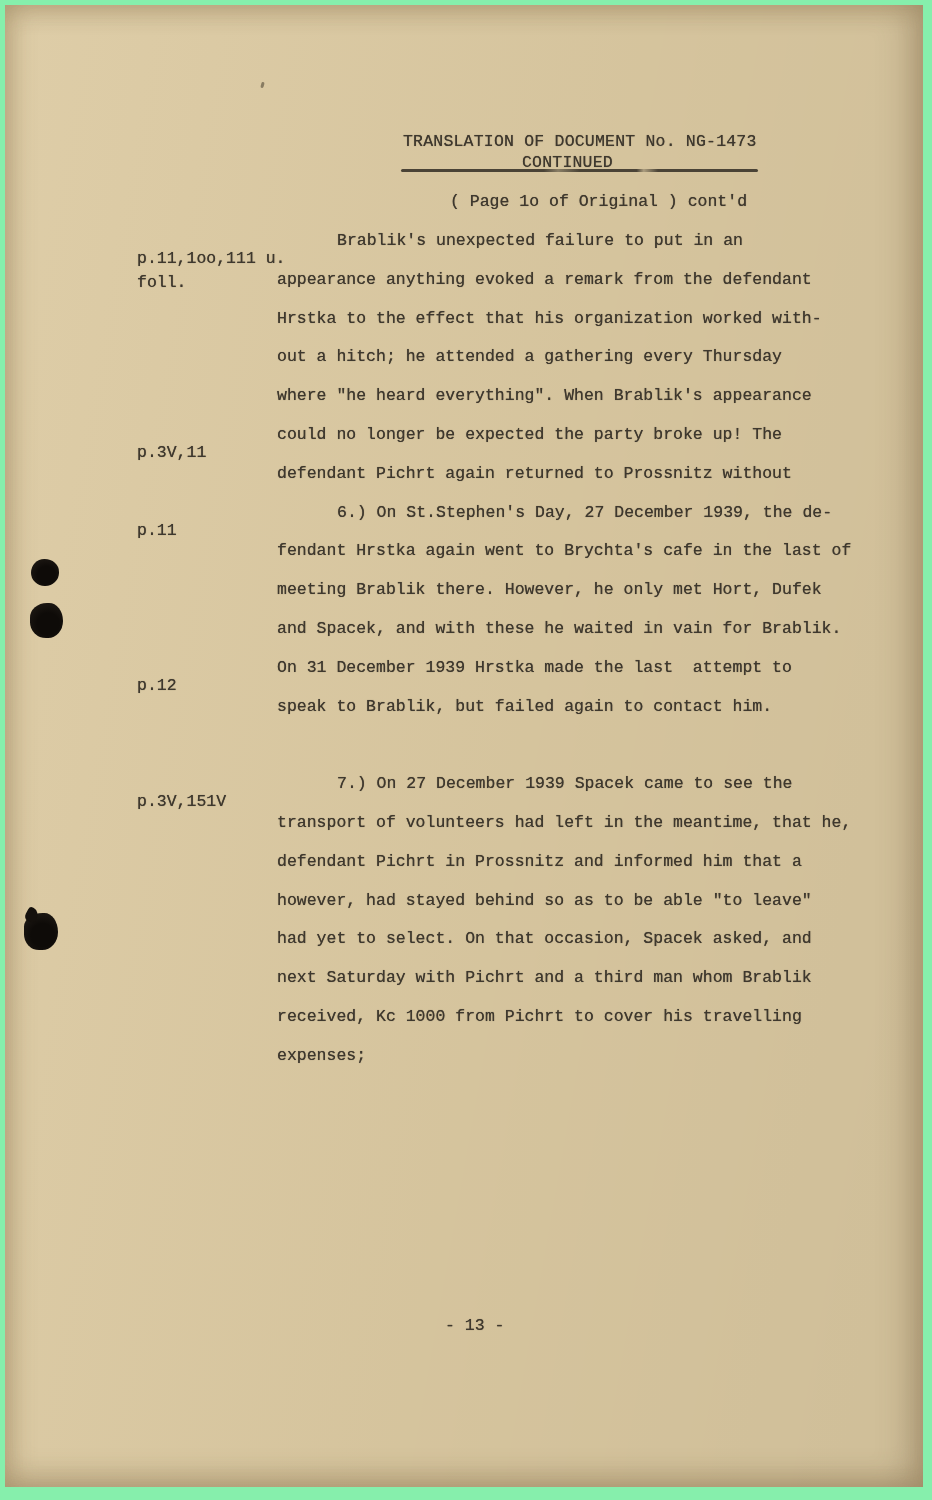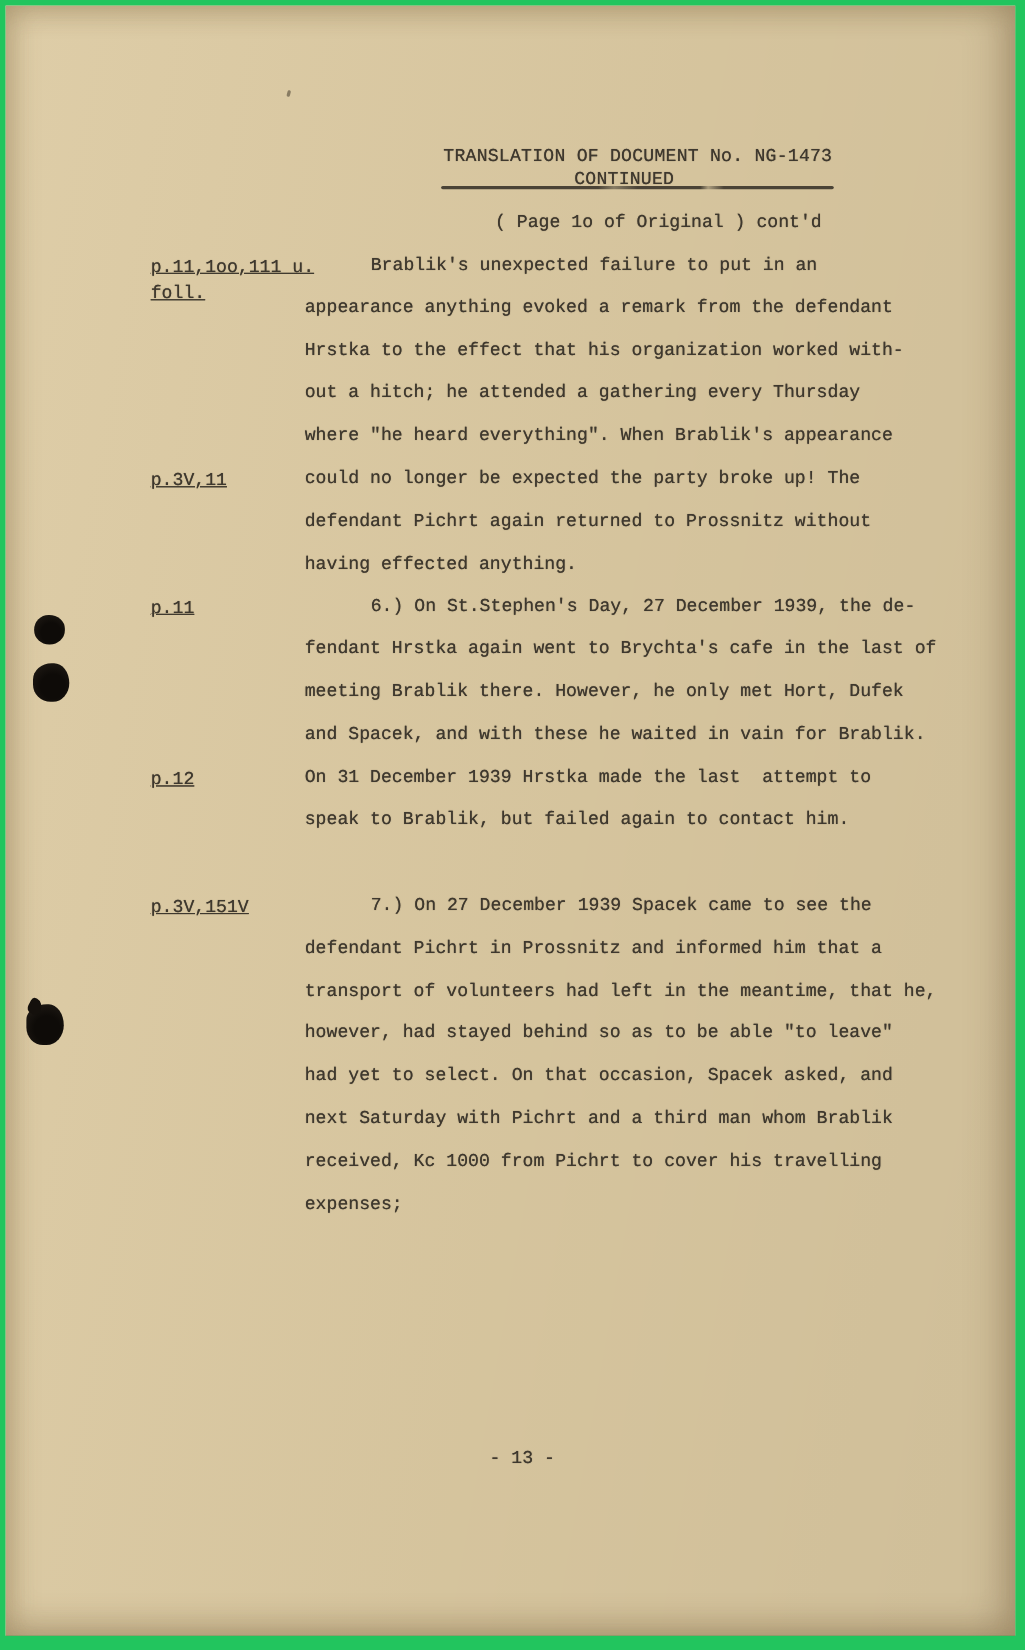--- a/index.html
+++ b/index.html
@@ -1,19 +1,19 @@
 <!DOCTYPE html>
 <html><head>
 <meta charset="utf-8">
 <style>
   html,body{margin:0;padding:0;background:#0d0a08;}
   .page{
     position:relative;
     width:932px;height:1500px;
-    background:#22c55e;
+    background:#86efac;
     overflow:hidden;
     font-family:"Liberation Mono","DejaVu Sans Mono",monospace;
   }
   .paper{
     position:absolute;
     top:5px;left:5px;right:9px;bottom:13px;
     background:
       linear-gradient(100deg, rgba(255,255,255,0.06) 0%, rgba(0,0,0,0.03) 55%, rgba(0,0,0,0.06) 100%),
       #dccaa2;
     box-shadow:
@@ -40,22 +40,22 @@
       #4a4336 0%, #4a4336 40%,
       rgba(74,67,54,0.55) 44%, #4a4336 50%,
       #4a4336 66%, rgba(74,67,54,0.3) 68%,
       #4a4336 72%, #4a4336 100%);
     border-radius:2px;
   }
   .page-note{position:absolute;left:450px;top:192px;}
   .body-rows{position:absolute;left:0;top:231px;right:0;}
   .row{position:relative;height:38.8px;}
   .row .margin-note{
-    position:absolute;left:137px;top:0;
-    white-space:pre;line-height:24px;text-decoration:underline;
+    position:absolute;left:137px;top:16px;
+    white-space:pre;line-height:24px;
   }
   .row .line-text{position:absolute;left:277px;top:0;}
   .row .line-text.indented{left:337px;}
   .page-number{position:absolute;left:445px;top:1316px;text-align:center;}
   .punch{position:absolute;background:radial-gradient(circle at 55% 60%, #0e0b08 40%, #221d17 95%);}
   .punch-1{left:31px;top:559px;width:28px;height:27px;border-radius:48% 52% 50% 50%/52% 48% 50% 50%;}
   .punch-2{left:30px;top:603px;width:33px;height:35px;border-radius:55% 45% 48% 52%/45% 55% 52% 48%;}
   .punch-3{left:24px;top:913px;width:34px;height:37px;border-radius:62% 45% 52% 50%/42% 58% 55% 48%;}
   .punch-3::before{
     content:"";position:absolute;left:2px;top:-5px;width:12px;height:14px;
@@ -96,23 +96,20 @@
           <div class="typed line-text">where "he heard everything". When Brablik's appearance</div>
         </div>
         <div class="row">
           <div class="typed margin-note">p.3V,11</div>
           <div class="typed line-text">could no longer be expected the party broke up! The</div>
         </div>
         <div class="row">
           <div class="typed line-text">defendant Pichrt again returned to Prossnitz without</div>
         </div>
         <div class="row">
-          <div class="typed line-text">having effected anything.</div>
-        </div>
-        <div class="row">
           <div class="typed margin-note">p.11</div>
           <div class="typed line-text indented">6.) On St.Stephen's Day, 27 December 1939, the de-</div>
         </div>
         <div class="row">
           <div class="typed line-text">fendant Hrstka again went to Brychta's cafe in the last of</div>
         </div>
         <div class="row">
           <div class="typed line-text">meeting Brablik there. However, he only met Hort, Dufek</div>
         </div>
         <div class="row">
@@ -124,24 +121,24 @@
         </div>
         <div class="row">
           <div class="typed line-text">speak to Brablik, but failed again to contact him.</div>
         </div>
         <div class="row"></div>
         <div class="row">
           <div class="typed margin-note">p.3V,151V</div>
           <div class="typed line-text indented">7.) On 27 December 1939 Spacek came to see the</div>
         </div>
         <div class="row">
-          <div class="typed line-text">defendant Pichrt in Prossnitz and informed him that a</div>
+          <div class="typed line-text">transport of volunteers had left in the meantime, that he,</div>
         </div>
         <div class="row">
-          <div class="typed line-text">transport of volunteers had left in the meantime, that he,</div>
+          <div class="typed line-text">defendant Pichrt in Prossnitz and informed him that a</div>
         </div>
         <div class="row">
           <div class="typed line-text">however, had stayed behind so as to be able "to leave"</div>
         </div>
         <div class="row">
           <div class="typed line-text">had yet to select. On that occasion, Spacek asked, and</div>
         </div>
         <div class="row">
           <div class="typed line-text">next Saturday with Pichrt and a third man whom Brablik</div>
         </div>

